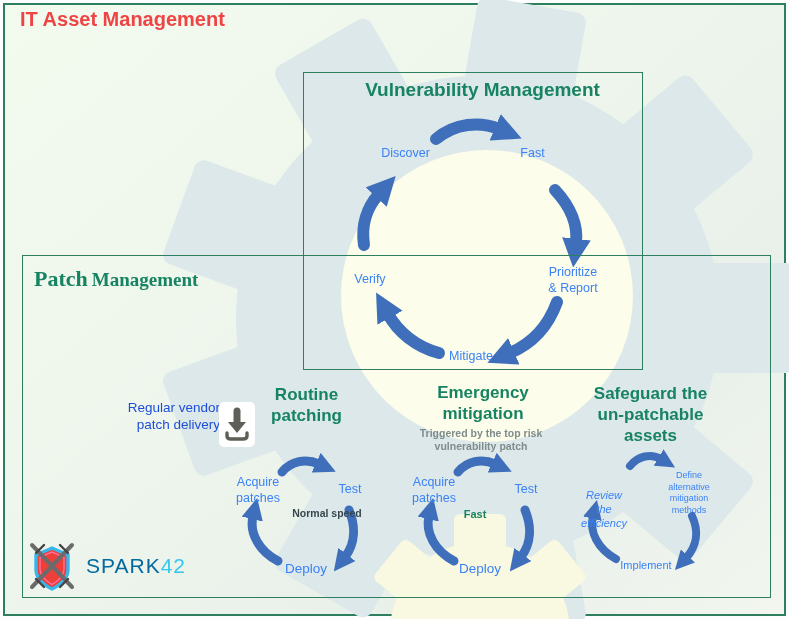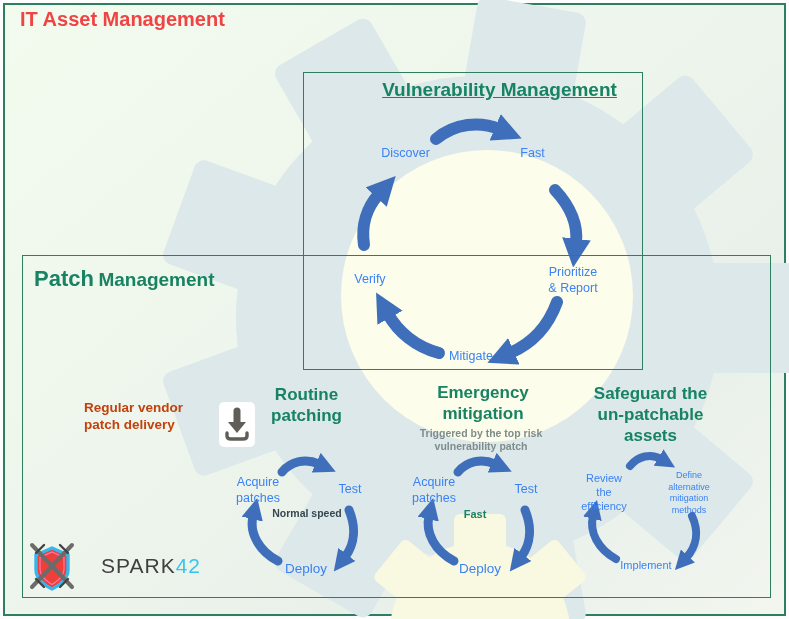--- a/index.html
+++ b/index.html
@@ -21,28 +21,28 @@
   .box-title{font-size:19px;font-weight:bold;color:#178363;text-align:center;}
   .pm-title{font-weight:bold;color:#178363;}
   .pm-title .w1{font-size:22px;}
   .pm-title .w2{font-size:19px;}
   .step{font-size:12.5px;color:#3b82f6;text-align:center;white-space:pre-line;line-height:1.28;}
   .step.small{font-size:11px;}
   .step.tiny{font-size:9px;line-height:1.3;}
   .cycle-title{font-size:17px;font-weight:bold;color:#178363;text-align:center;white-space:pre-line;line-height:1.24;}
   .subtitle{font-size:10.5px;font-weight:bold;color:#7f8c8c;text-align:center;white-space:pre-line;line-height:1.25;}
   .speed{font-size:10.5px;font-weight:bold;text-align:center;}
-  .speed.dark{color:#37474d;}
+  .speed.dark{color:#37474d;padding-left:20px;}
   .speed.green{color:#178363;font-size:11px;}
-  .vendor-note{font-size:13.5px;font-weight:bold;color:#c2410c;text-align:left;white-space:pre-line;line-height:1.25;}
+  .vendor-note{font-size:13.5px;font-weight:normal;color:#1d4ed8;text-align:right;white-space:pre-line;line-height:1.25;}
   .dl-chip{position:absolute;left:219px;top:402px;width:36px;height:45px;background:#ffffff;
     border-radius:5px;display:flex;align-items:center;justify-content:center;z-index:3;}
   .logo{position:absolute;left:26px;top:538px;display:flex;align-items:center;z-index:3;}
   .logo-text{font-size:21px;letter-spacing:1px;margin-left:8px;}
-  .logo-text .brand{color:#404040;margin-left:15px;}
+  .logo-text .brand{color:#0369a1;}
   .logo-text .num{color:#33c6f0;}
 </style>
 </head>
 <body>
 
 <div class="canvas">
 
   <div class="inner-bg"></div>
 
   <svg class="bg" width="789" height="619" viewBox="0 0 789 619">
@@ -104,23 +104,23 @@
       <path d="M692,516 C699,531 697,546 686,558" marker-end="url(#ah)"></path>
       <path d="M616,559 C598,549 589,532 593,516" marker-end="url(#ah)"></path>
     </g>
   </svg>
 
   <div class="frame vm"></div>
   <div class="frame pm"></div>
 
   <div class="abs page-title" style="left:20px;top:8px;">IT Asset Management</div>
 
-  <div class="abs box-title" style="left:305px;top:79px;width:389px;text-decoration:underline;">Vulnerability Management</div>
+  <div class="abs box-title" style="left:288px;top:79px;width:389px;">Vulnerability Management</div>
 
-  <div class="abs pm-title" style="left:34px;top:266px;">
+  <div class="abs pm-title" style="left:34px;top:266px;font-family:Liberation Serif, serif;">
     <span class="w1">Patch</span>
     <span class="w2">Management</span>
   </div>
 
   <div class="abs step" style="left:368px;top:145px;width:75px;">Discover</div>
   <div class="abs step" style="left:495px;top:145px;width:75px;">Fast</div>
   <div class="abs step" style="left:535px;top:264px;width:76px;">Prioritize
 &amp; Report</div>
   <div class="abs step" style="left:435px;top:348px;width:72px;">Mitigate</div>
   <div class="abs step" style="left:340px;top:271px;width:60px;">Verify</div>
@@ -150,21 +150,21 @@
   <div class="abs step" style="left:320px;top:481px;width:60px;">Test</div>
   <div class="abs speed dark" style="left:262px;top:507px;width:90px;">Normal speed</div>
   <div class="abs step" style="left:266px;top:560px;width:80px;font-size:13.5px;">Deploy</div>
 
   <div class="abs step" style="left:398px;top:474px;width:72px;">Acquire
 patches</div>
   <div class="abs step" style="left:496px;top:481px;width:60px;">Test</div>
   <div class="abs speed green" style="left:430px;top:508px;width:90px;">Fast</div>
   <div class="abs step" style="left:440px;top:560px;width:80px;font-size:13.5px;">Deploy</div>
 
-  <div class="abs step small" style="left:574px;top:471px;width:60px;">Review
+  <div class="abs step small" style="left:574px;top:488px;width:60px;font-style:italic;">Review
 the
 efficiency</div>
   <div class="abs step tiny" style="left:658px;top:470px;width:62px;">Define
 alternative
 mitigation
 methods</div>
   <div class="abs step small" style="left:606px;top:558px;width:80px;">Implement</div>
 
   <div class="logo">
     <svg width="52" height="56" viewBox="0 0 52 56">

